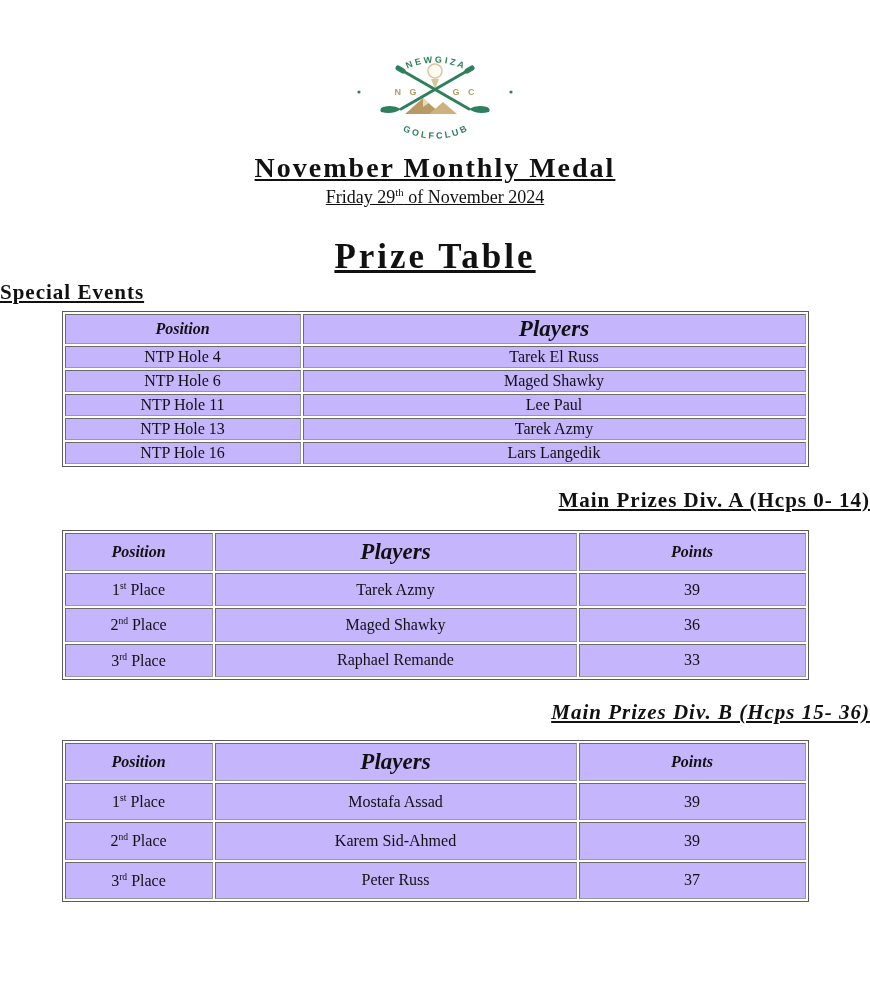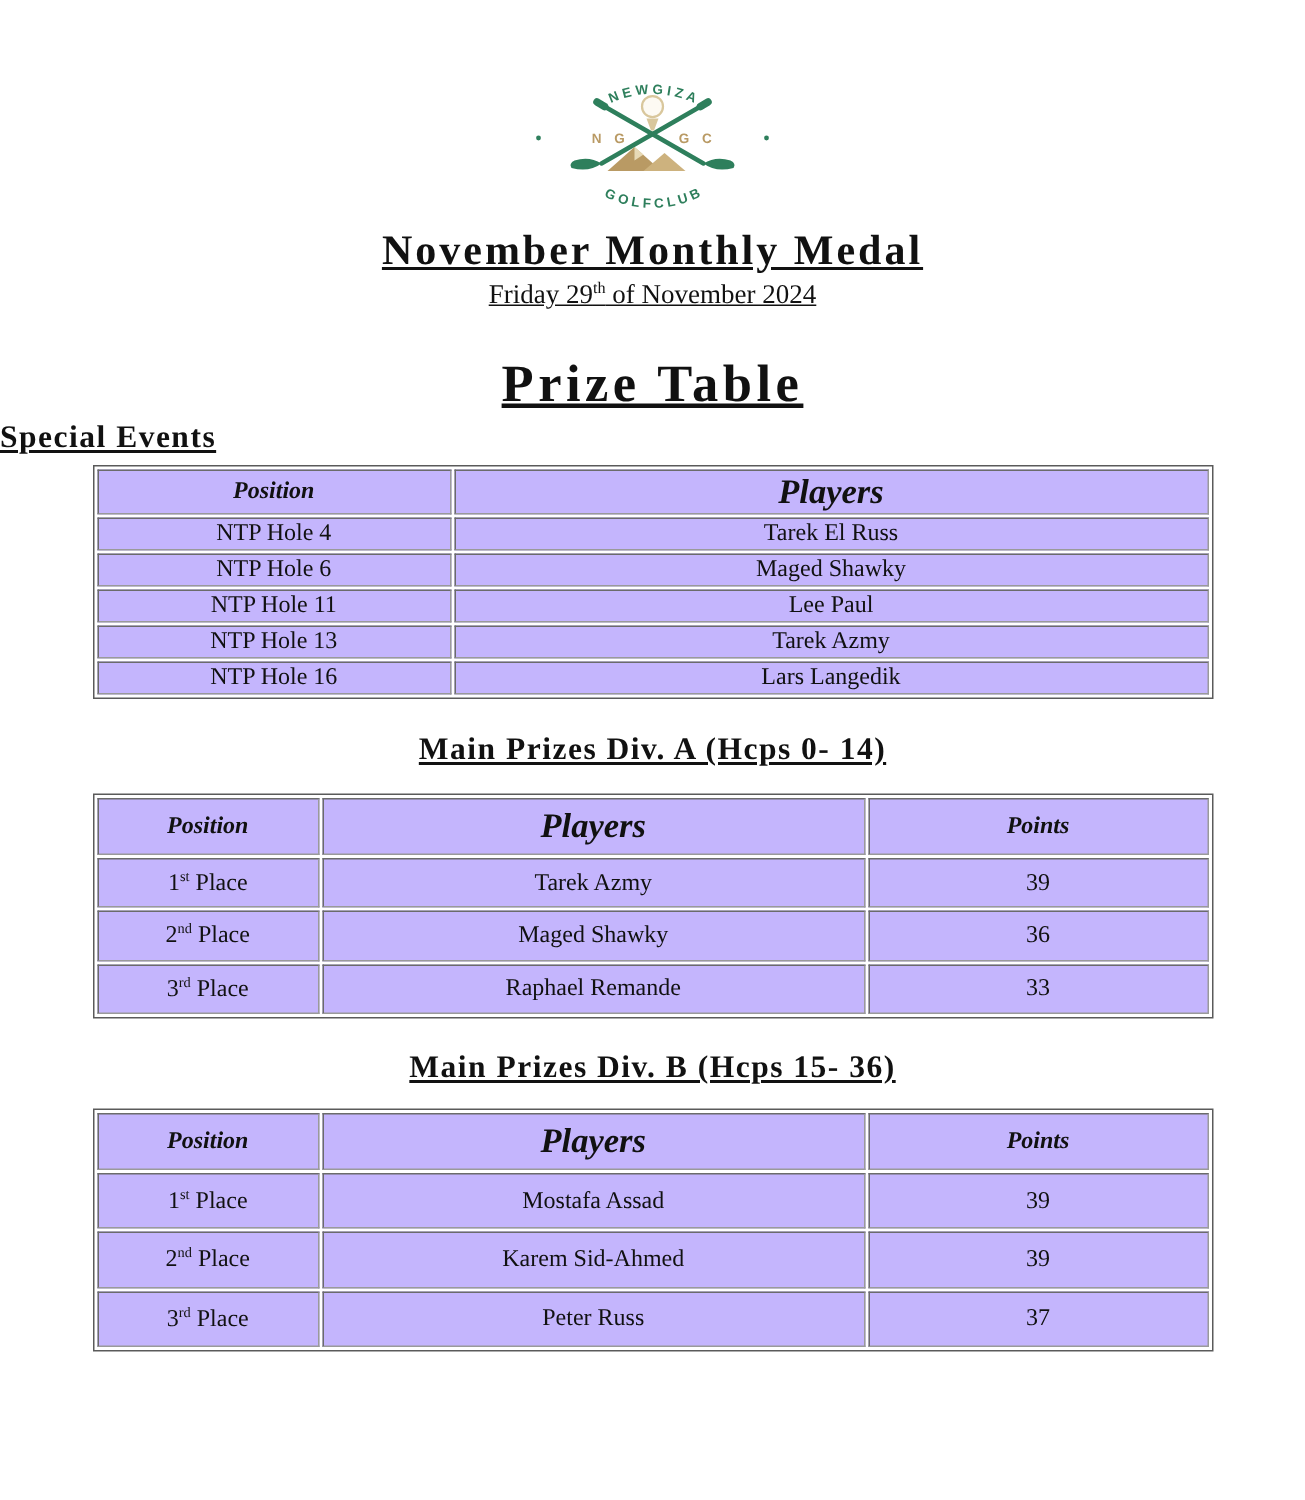--- a/index.html
+++ b/index.html
@@ -40,27 +40,27 @@
     margin-top: 29px;
   }
   .prize-sub {
     text-align: left;
     font-size: 21px; font-weight: bold;
     letter-spacing: 1px;
     text-decoration: underline;
     margin-top: 3px;
   }
   .div-heading {
-    text-align: center;
+    text-align: right;
     font-size: 21px; font-weight: bold;
     letter-spacing: 1px;
     text-decoration: underline;
   }
   .div-heading.a { margin-top: 21px; }
-  .div-heading.b { margin-top: 20px; }
+  .div-heading.b { margin-top: 20px; font-style: italic; }
 
   
   table.prize {
     width: 747px;
     margin: 6px auto 0 auto;
     border-collapse: separate;
     border-spacing: 2px;
     border: 1px solid #5a5a5a;
     background: #ffffff;
   }

